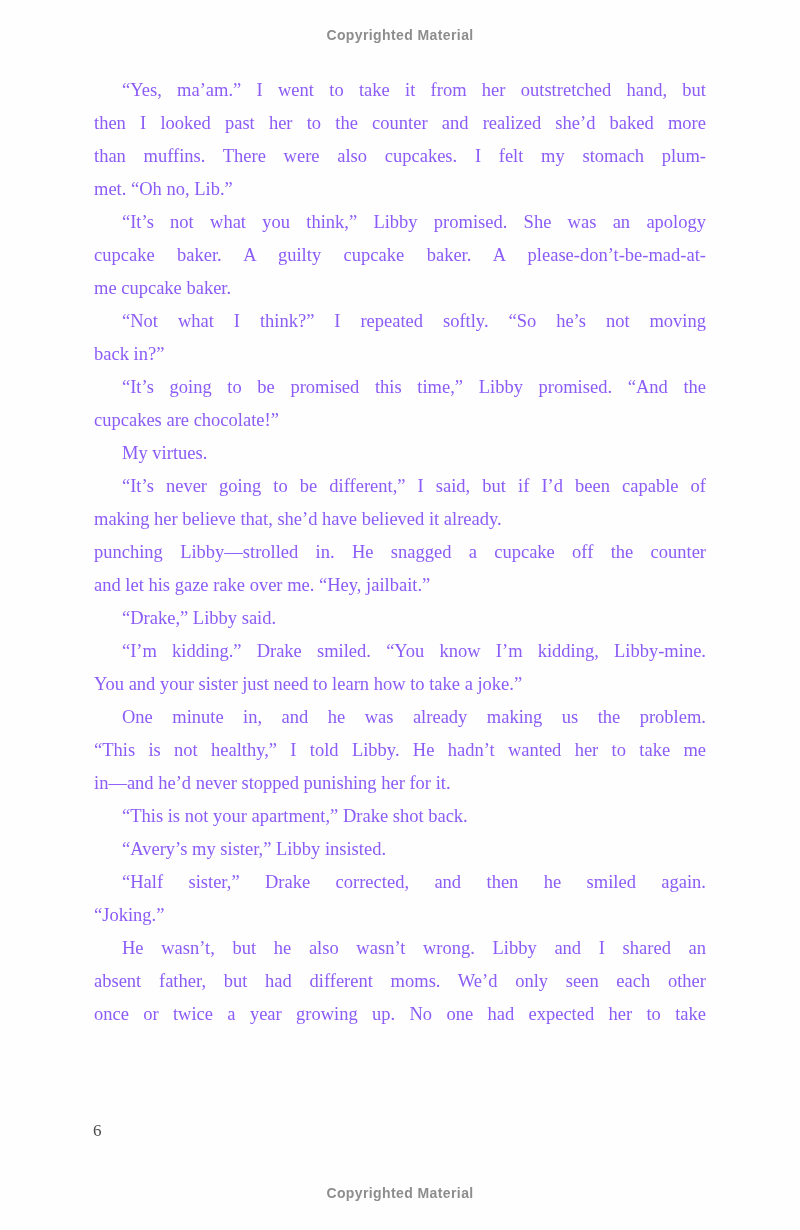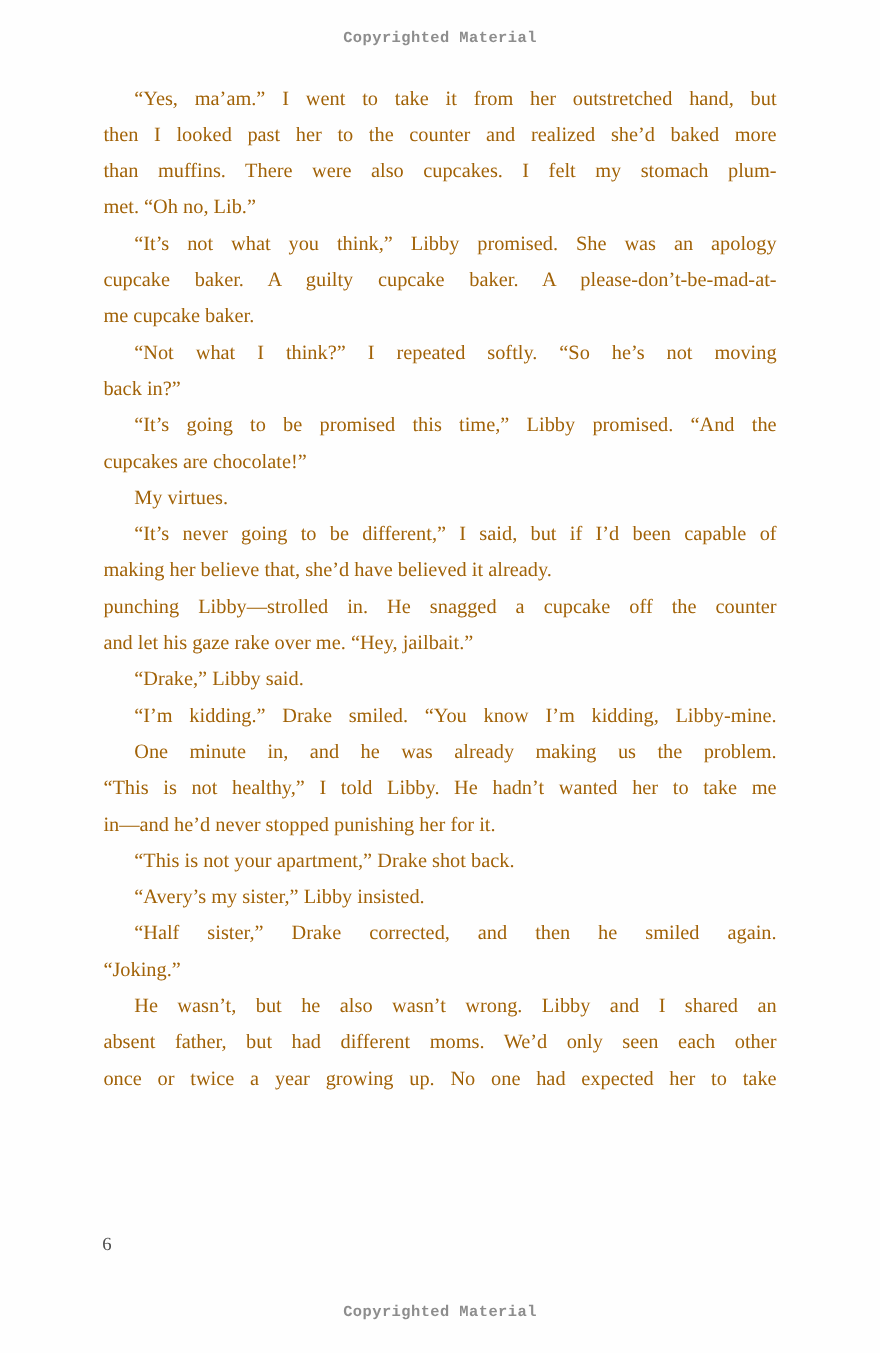--- a/index.html
+++ b/index.html
@@ -20,36 +20,36 @@
     top: 0;
     width: 800px;
     height: 1230px;
     background: #fefefe;
   }
   .copyright-notice {
     position: absolute;
     left: 0;
     width: 100%;
     text-align: center;
-    font-family: Liberation Mono, monospace;
+    font-family: Liberation Sans, sans-serif;
     font-weight: bold;
     font-size: 14px;
     letter-spacing: 0.4px;
     color: #8d8d8d;
   }
   .copyright-notice.top    { top: 27px; }
   .copyright-notice.bottom { top: 1185px; }
   .text-block {
     position: absolute;
     left: 94px;
     top: 74px;
     width: 612px;
     font-size: 18.5px;
     line-height: 33px;
-    color: #a16207;
+    color: #8b5cf6;
   }
   .line {
     text-align: justify;
     text-align-last: justify;
     white-space: normal;
   }
   .line.end {
     text-align-last: left;
   }
   .line.indent {
@@ -82,20 +82,21 @@
       <div class="line end">back in?”</div>
       <div class="line indent">“It’s going to be promised this time,” Libby promised. “And the</div>
       <div class="line end">cupcakes are chocolate!”</div>
       <div class="line indent end">My virtues.</div>
       <div class="line indent">“It’s never going to be different,” I said, but if I’d been capable of</div>
       <div class="line end">making her believe that, she’d have believed it already.</div>
       <div class="line">punching Libby—strolled in. He snagged a cupcake off the counter</div>
       <div class="line end">and let his gaze rake over me. “Hey, jailbait.”</div>
       <div class="line indent end">“Drake,” Libby said.</div>
       <div class="line indent">“I’m kidding.” Drake smiled. “You know I’m kidding, Libby-mine.</div>
+      <div class="line end">You and your sister just need to learn how to take a joke.”</div>
       <div class="line indent">One minute in, and he was already making us the problem.</div>
       <div class="line">“This is not healthy,” I told Libby. He hadn’t wanted her to take me</div>
       <div class="line end">in—and he’d never stopped punishing her for it.</div>
       <div class="line indent end">“This is not your apartment,” Drake shot back.</div>
       <div class="line indent end">“Avery’s my sister,” Libby insisted.</div>
       <div class="line indent">“Half sister,” Drake corrected, and then he smiled again.</div>
       <div class="line end">“Joking.”</div>
       <div class="line indent">He wasn’t, but he also wasn’t wrong. Libby and I shared an</div>
       <div class="line">absent father, but had different moms. We’d only seen each other</div>
       <div class="line">once or twice a year growing up. No one had expected her to take</div>

